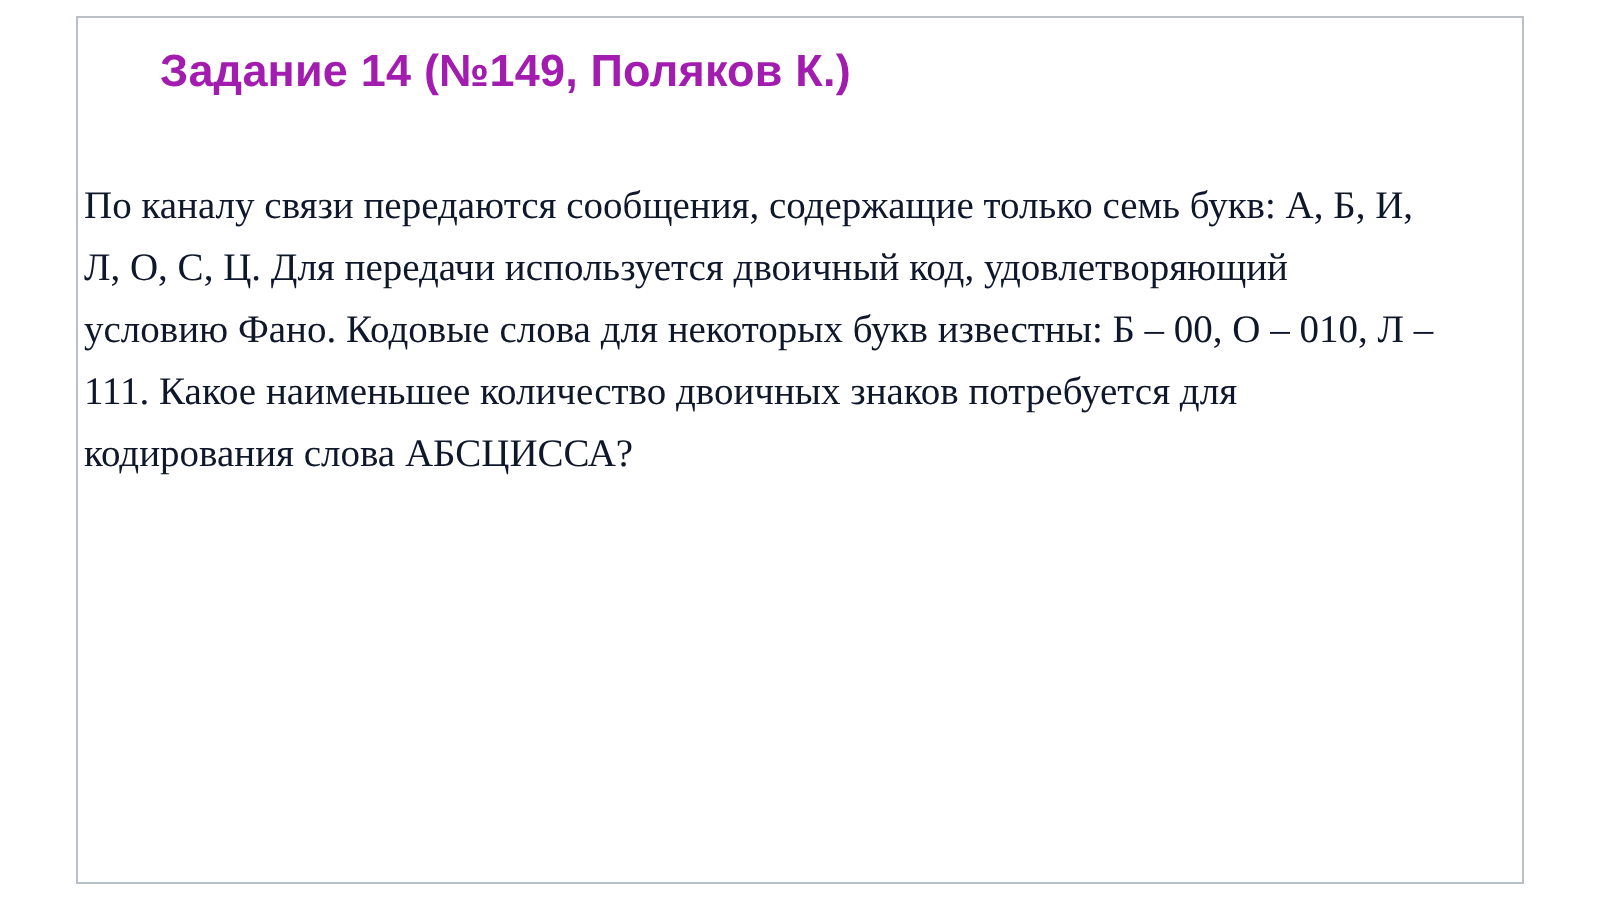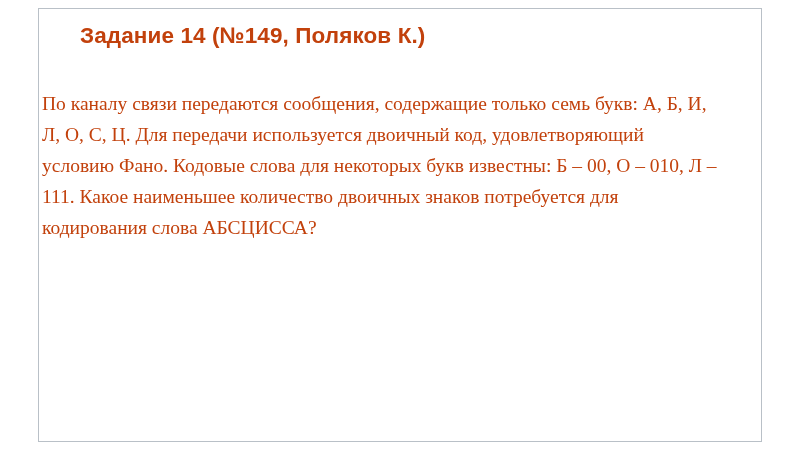--- a/index.html
+++ b/index.html
@@ -31,32 +31,32 @@
   }
   .title {
     position: absolute;
     left: 80px;
     top: 22px;
     width: 640px;
     font-family: "Liberation Sans", sans-serif;
     font-weight: bold;
     font-size: 22.5px;
     line-height: 28px;
-    color: #c2410c;
+    color: #a21caf;
     letter-spacing: 0.1px;
   }
   .body-text {
     position: absolute;
     left: 42px;
     top: 88px;
     width: 676px;
     font-family: "Liberation Serif", serif;
     font-size: 19.5px;
     line-height: 31px;
-    color: #c2410c;
+    color: #0f172a;
     text-align: left;
     white-space: pre-wrap;
   }
 </style>
 </head>
 <body>
 
 <div class="slide">
   <div class="slide-frame"></div>
   <div class="title">Задание 14 (№149, Поляков К.)</div>

